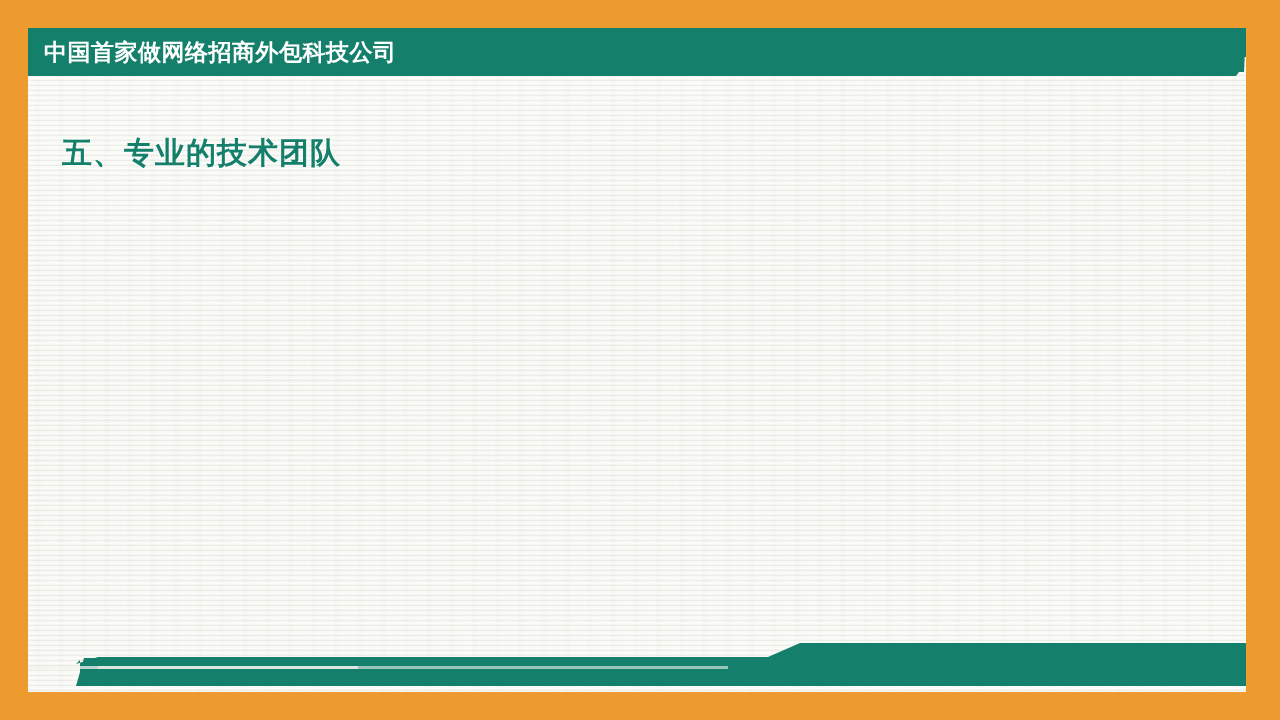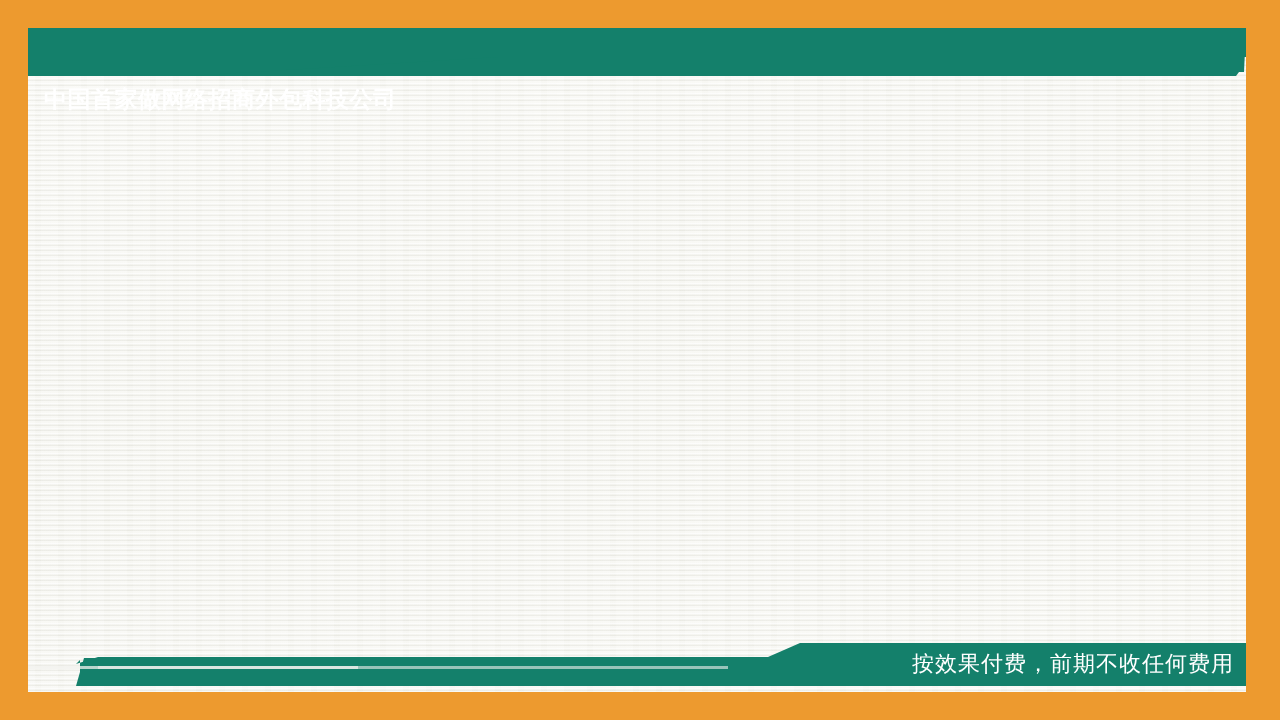--- a/index.html
+++ b/index.html
@@ -71,21 +71,20 @@
     top: 33px;
     width: 470px;
     height: 38px;
     line-height: 38px;
     color: #FFFFFF;
     font-family: "Liberation Sans", "DejaVu Sans", sans-serif;
     font-weight: bold;
     font-size: 23px;
     letter-spacing: 0.5px;
     white-space: nowrap;
-    margin-top: 47px;
   }
 
   
   #section-heading {
     position: absolute;
     left: 62px;
     top: 133px;
     color: #14806B;
     font-family: "Liberation Sans", "DejaVu Sans", sans-serif;
     font-weight: bold;
@@ -149,27 +148,27 @@
       <polygon points="468,0 1218,0 1216,44 140,44 468,10" fill="#14806B"></polygon>
       <polygon points="500,12 1216,12 1216,16 500,16" fill="#F2F2EE" opacity="0.55"></polygon>
       <polygon points="0,0 1218,0 1217,29 470,29 160,48 0,48" fill="#14806B"></polygon>
       <polygon points="1200,29 1218,29 1218,0 1200,0" fill="#14806B"></polygon>
       <polygon points="1196,29 1218,29 1218,48 1170,48" fill="#ED9A2F" opacity="0"></polygon>
     </svg>
   </div>
 
   <div id="header-title">中国首家做网络招商外包科技公司</div>
 
+  <div id="section-heading">五、专业的技术团队</div>
 
 
   <div id="footer-banner">
     <svg width="1218" height="58" viewBox="0 0 1218 58" xmlns="http://www.w3.org/2000/svg">
       <polygon points="772,9 1218,9 1218,52 52,52 52,26 48,30 70,23 740,23" fill="#14806B"></polygon>
       <polygon points="56,24 745,24 775,9 1218,9 1218,52 56,52" fill="#14806B"></polygon>
       <polygon points="48,52 56,24 70,24 70,52" fill="#14806B"></polygon>
       <polygon points="0,32 330,32 330,35 0,35" fill="#F2F2EE" opacity="0.75"></polygon>
       <polygon points="70,32 690,32 700,32 700,35 70,35" fill="#F2F2EE" opacity="0.6"></polygon>
     </svg>
   </div>
 
-  <div id="footer-text">按效果付费，前期不收任何费用</div>
 
 </div>
 
 </body></html>

